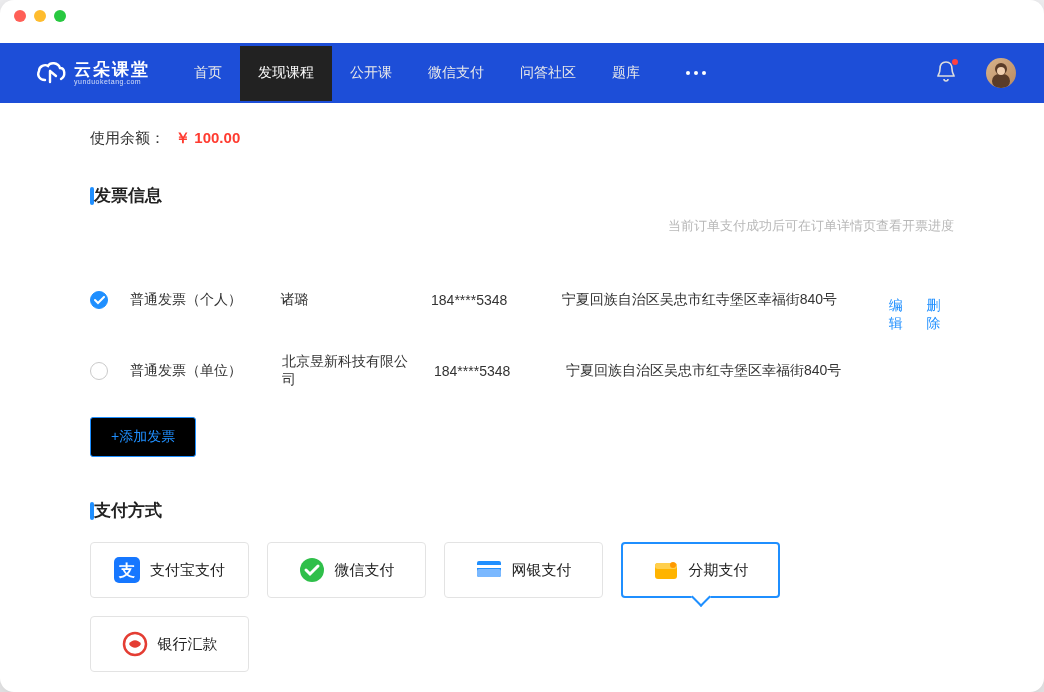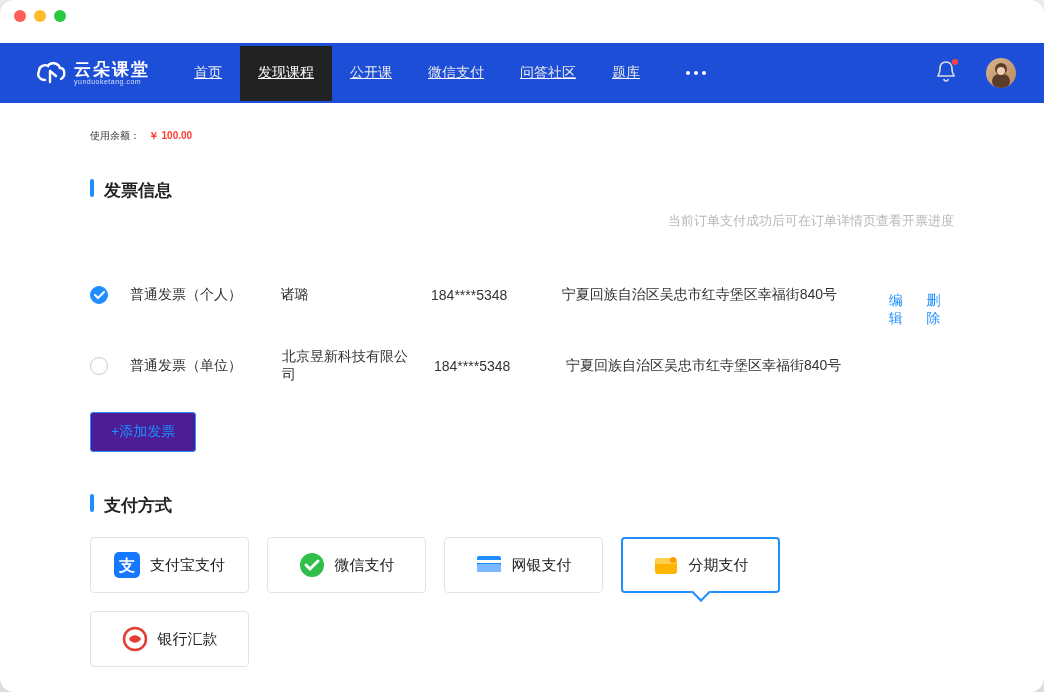--- a/index.html
+++ b/index.html
@@ -43,21 +43,21 @@
     padding: 0 28px 0 36px;
     gap: 8px;
     color: #fff;
   }
   .logo-wrap { display: flex; align-items: center; gap: 8px; margin-right: 18px; }
   .logo-wrap svg { flex: 0 0 auto; }
   .logo-text-stack { display: flex; flex-direction: column; line-height: 1; }
   .logo-cn { font-size: 17px; font-weight: 700; letter-spacing: 2px; }
   .logo-sub { font-size: 7px; opacity: 0.8; letter-spacing: 0.5px; }
 
-  .nav { display: flex; align-items: stretch; height: 55px; text-decoration: underline; }
+  .nav { display: flex; align-items: stretch; height: 55px; }
   .nav-item {
     padding: 0 18px;
     display: flex;
     align-items: center;
     font-size: 14px;
     color: #e9e9e9;
     cursor: pointer;
   }
   .nav-item.active { background: #222; color: #fff; }
   .nav-more { padding: 0 18px; display: flex; align-items: center; cursor: pointer; }
@@ -67,24 +67,24 @@
   .bell { position: relative; margin-right: 22px; cursor: pointer; }
   .bell-dot { position: absolute; top: -1px; right: -2px; width: 6px; height: 6px; background: #ff4040; border-radius: 50%; }
   .avatar { width: 30px; height: 30px; border-radius: 50%; background: linear-gradient(135deg,#d8b48c,#b98a60); display:flex; align-items:center; justify-content:center; overflow:hidden; cursor:pointer; }
   .avatar svg { width: 30px; height: 30px; }
 
   .content {
     padding: 26px 90px 40px 90px;
     height: calc(100% - 90px);
     overflow: auto;
   }
-  .balance-row { font-size: 10px; color: #333; margin-bottom: 36px; }
+  .balance-row { font-size: 15px; color: #333; margin-bottom: 36px; }
   .balance-amount { color: #ff3b30; font-weight: 600; margin-left: 6px; }
 
-  .section-head { display: flex; align-items: flex-start; gap: 10px; margin-bottom: 10px; }
+  .section-head { display: flex; align-items: center; margin-bottom: 10px; }
   .section-bar { width: 4px; height: 18px; background: #1f8fff; border-radius: 2px; }
   .section-title { font-size: 17px; color: #222; font-weight: 600; }
   .section-sub { font-size: 13px; color: #b8b8b8; margin-left: 14px; margin-bottom: 22px; text-align: right; }
 
   .invoice-list { margin-left: 0; }
   .invoice-row { display: flex; align-items: center; font-size: 14px; color: #333; padding: 10px 0 10px 0; gap: 22px; }
   .radio { width: 18px; height: 18px; border-radius: 50%; border: 1.5px solid #c9c9c9; flex: 0 0 auto; display:flex; align-items:center; justify-content:center; cursor:pointer; }
   .radio.checked { background: #1f8fff; border-color: #1f8fff; }
   .radio.checked svg { display:block; }
   .radio svg { display:none; }
@@ -92,21 +92,21 @@
   .inv-name { width: 130px; }
   .inv-phone { width: 110px; }
   .inv-addr { flex: 0 0 auto; width: 305px; }
   .inv-actions { color: #1f8fff; display: flex; gap: 10px; margin-top: 30px; }
   .inv-actions span { cursor: pointer; }
 
   .add-btn {
     margin-top: 18px;
     border: 1px solid #1f8fff;
     color: #1f8fff;
-    background: #4c1d95;
+    background: #000000;
     font-size: 14px;
     padding: 10px 20px;
     border-radius: 3px;
     cursor: pointer;
   }
 
   .pay-section { margin-top: 42px; }
   .pay-grid { display: flex; gap: 18px; margin-top: 20px; flex-wrap: wrap; }
   .pay-card {
     width: 159px; height: 56px;

